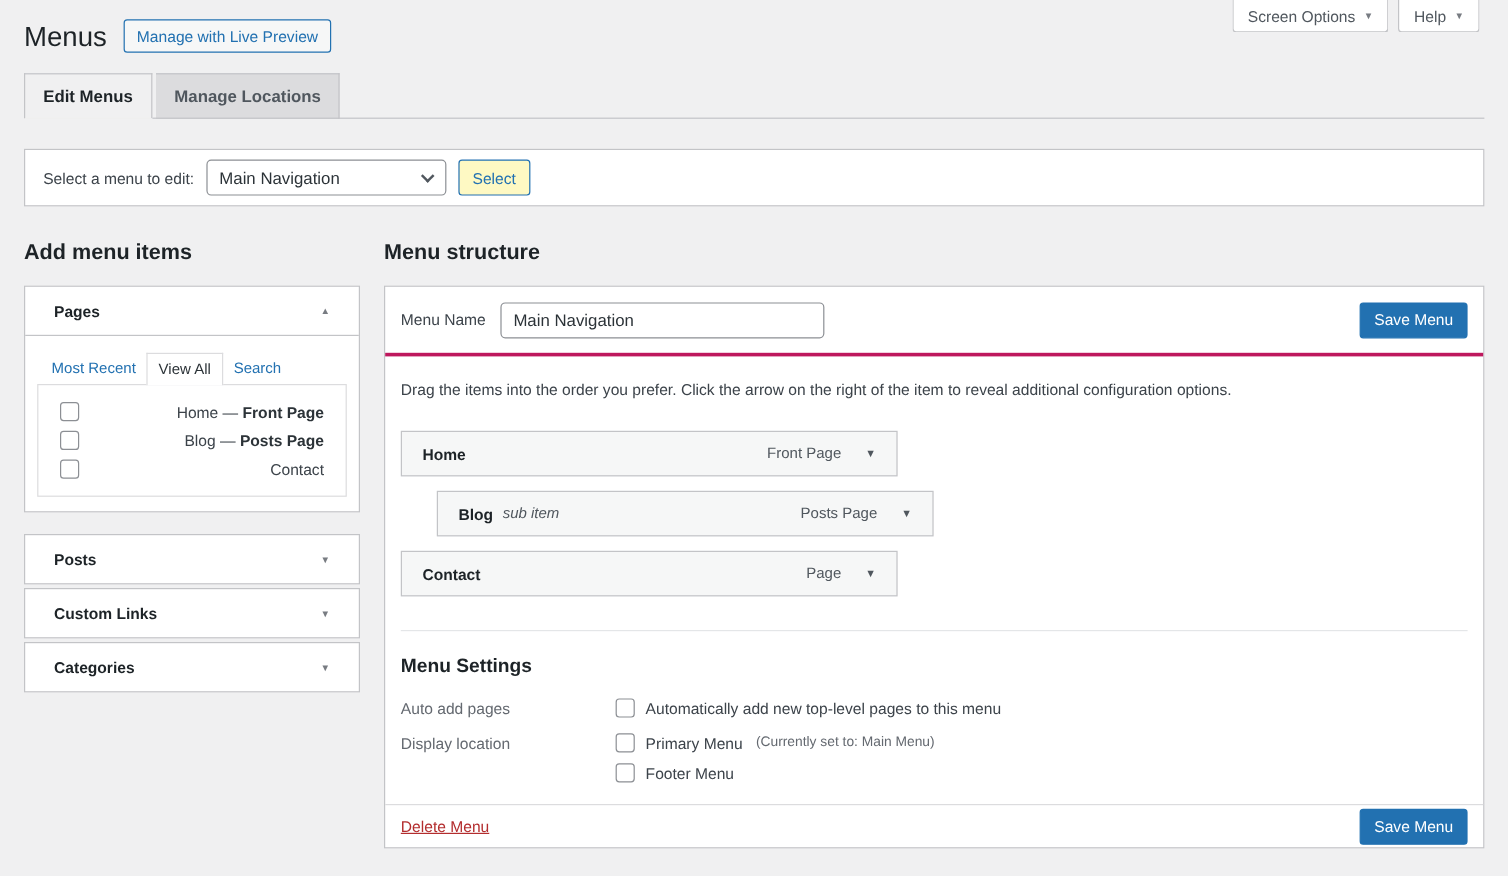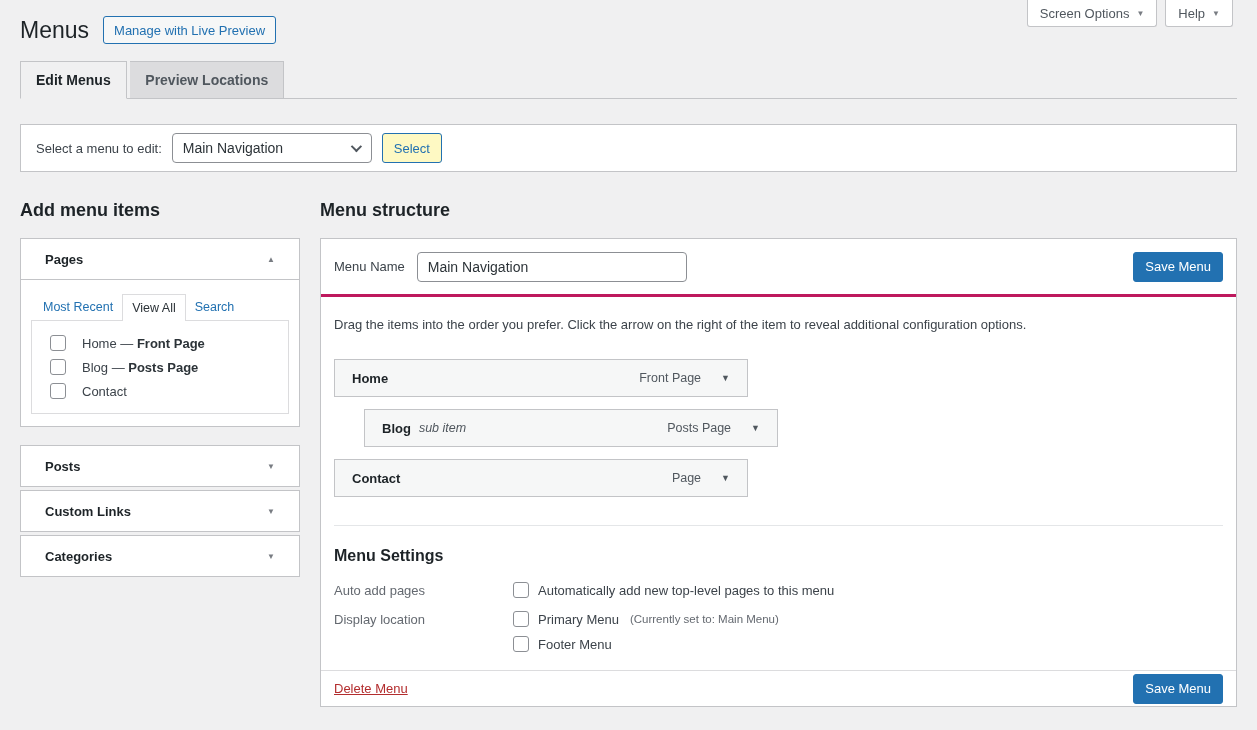--- a/index.html
+++ b/index.html
@@ -93,21 +93,21 @@
   .inner-tabs { display: flex; align-items: flex-end; padding: 14px 0 0 3px; }
   .inner-tab {
     padding: 6px 9px 5px; font-size: 12.5px; color: #2271b1; cursor: pointer;
     margin-bottom: 0; line-height: 1.2;
   }
   .inner-tab.active {
     color: #2c3338; background: #fff; border: 1px solid #dcdcde; border-bottom: none;
     margin-bottom: -1px; position: relative; z-index: 2; cursor: default;
   }
   .tab-panel { border: 1px solid #dcdcde; background: #fff; padding: 10px 8px; min-height: 90px; }
-  .cb-row { display: flex; align-items: center; padding: 4px 10px; gap: 16px; }
+  .cb-row { display: flex; align-items: center; padding: 4px 10px; gap: 16px; justify-content: space-between; }
   .cb {
     width: 16px; height: 16px; flex: 0 0 16px; background: #fff;
     border: 1px solid #8c8f94; border-radius: 3px; cursor: pointer; display: inline-block;
   }
   .cb-label { color: #3c434a; }
   .cb-label b { color: #2c3338; }
   .pages-footer { display: flex; align-items: center; justify-content: space-between; margin-top: 15px; padding: 0 3px; }
   .select-all { display: flex; align-items: center; gap: 9px; }
   .add-to-menu-btn { border-radius: 4px; box-shadow: 0 0 0 1px #2271b1; }
 
@@ -169,21 +169,21 @@
     </button>
   </div>
 
   <div class="page-header">
     <h1 class="page-title">Menus</h1>
     <a class="page-title-action">Manage with Live Preview</a>
   </div>
 
   <nav class="nav-tab-wrapper">
     <a class="nav-tab nav-tab-active">Edit Menus</a>
-    <a class="nav-tab">Preview Locations</a>
+    <a class="nav-tab">Manage Locations</a>
   </nav>
 
   <div class="manage-menus">
     <span class="mm-label">Select a menu to edit:</span>
     <div class="select-box">
       <span>Main Navigation</span>
       <span class="chev"></span>
     </div>
     <button class="btn btn-secondary mm-select-btn">Select</button>
   </div>

